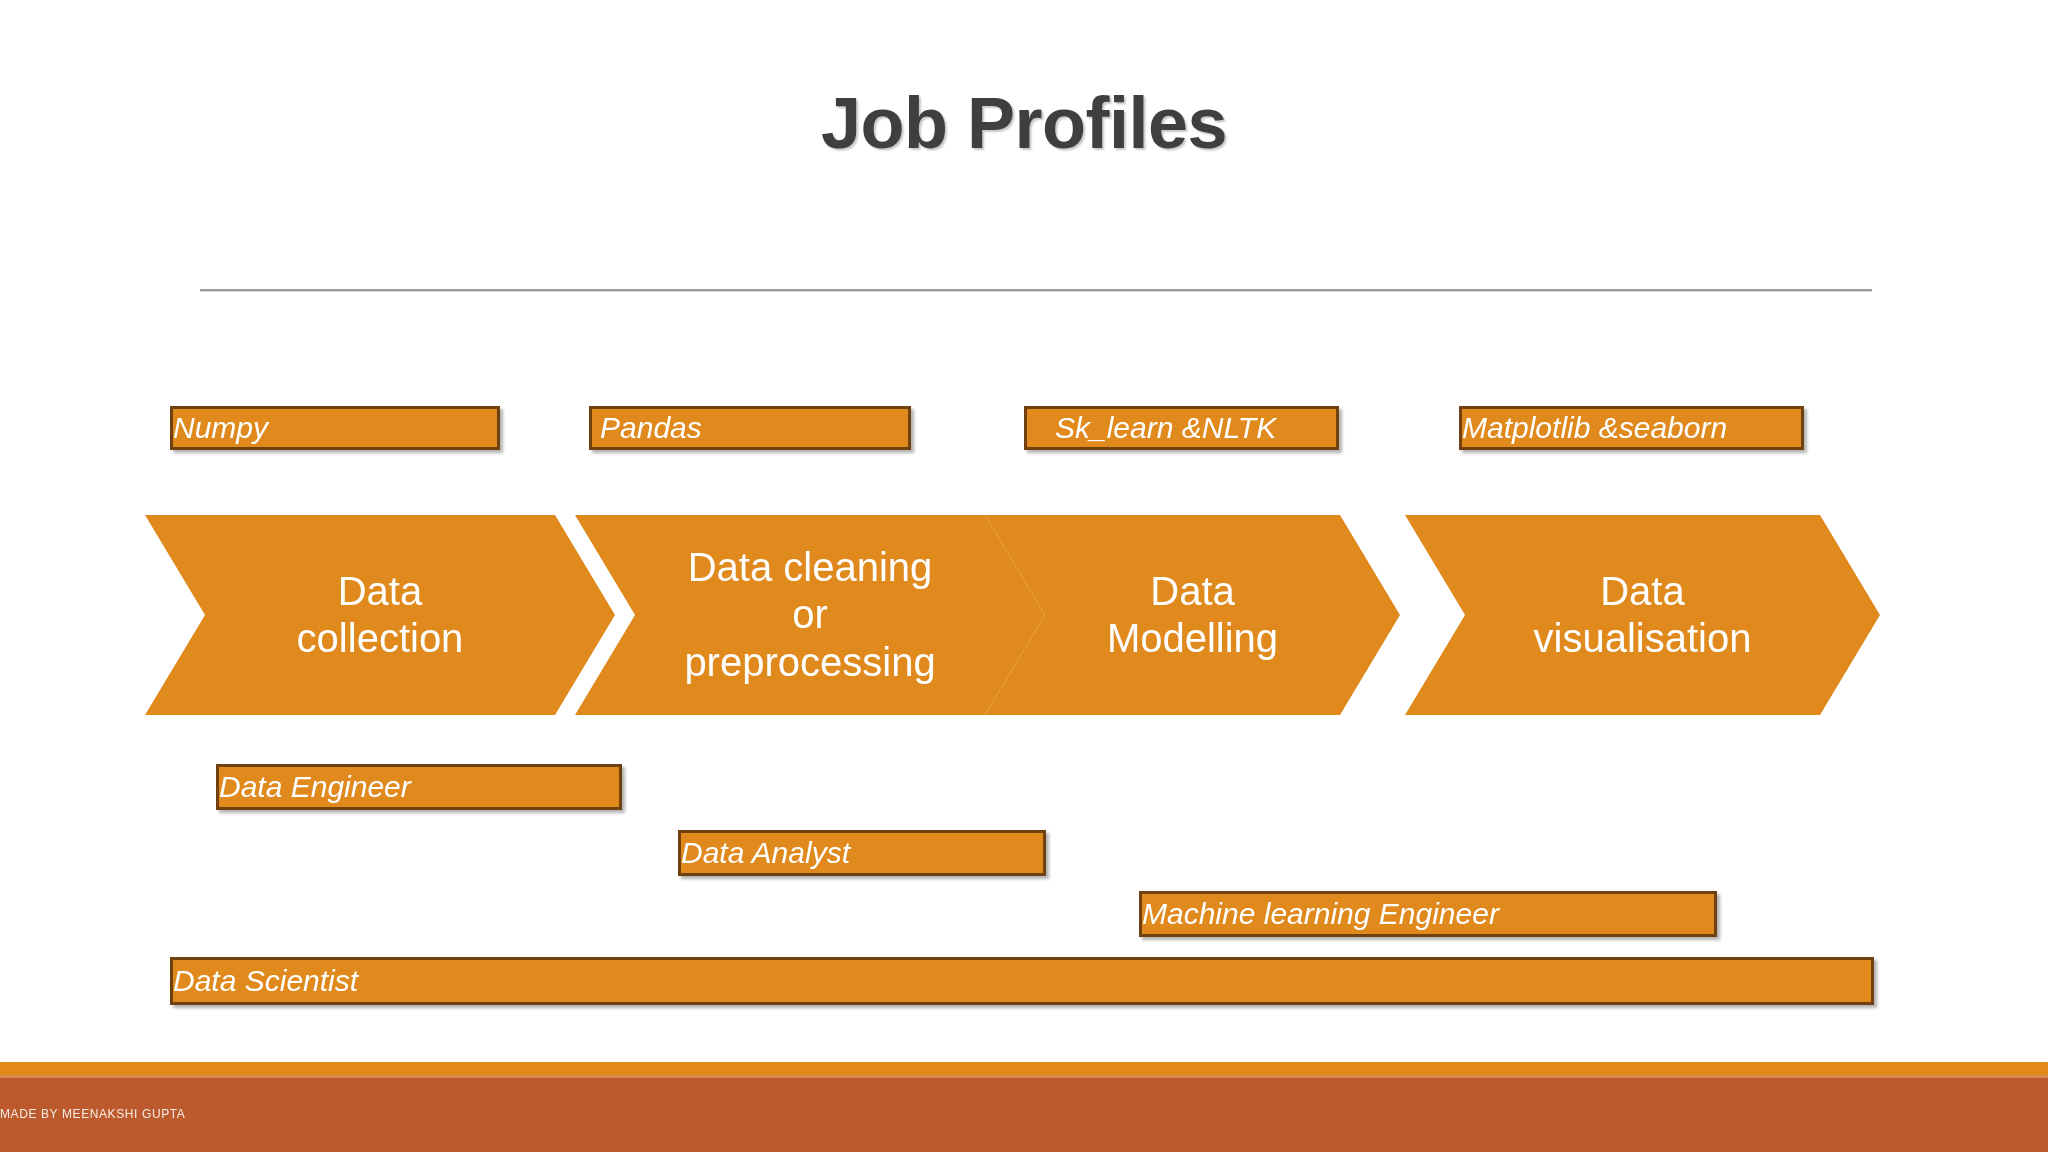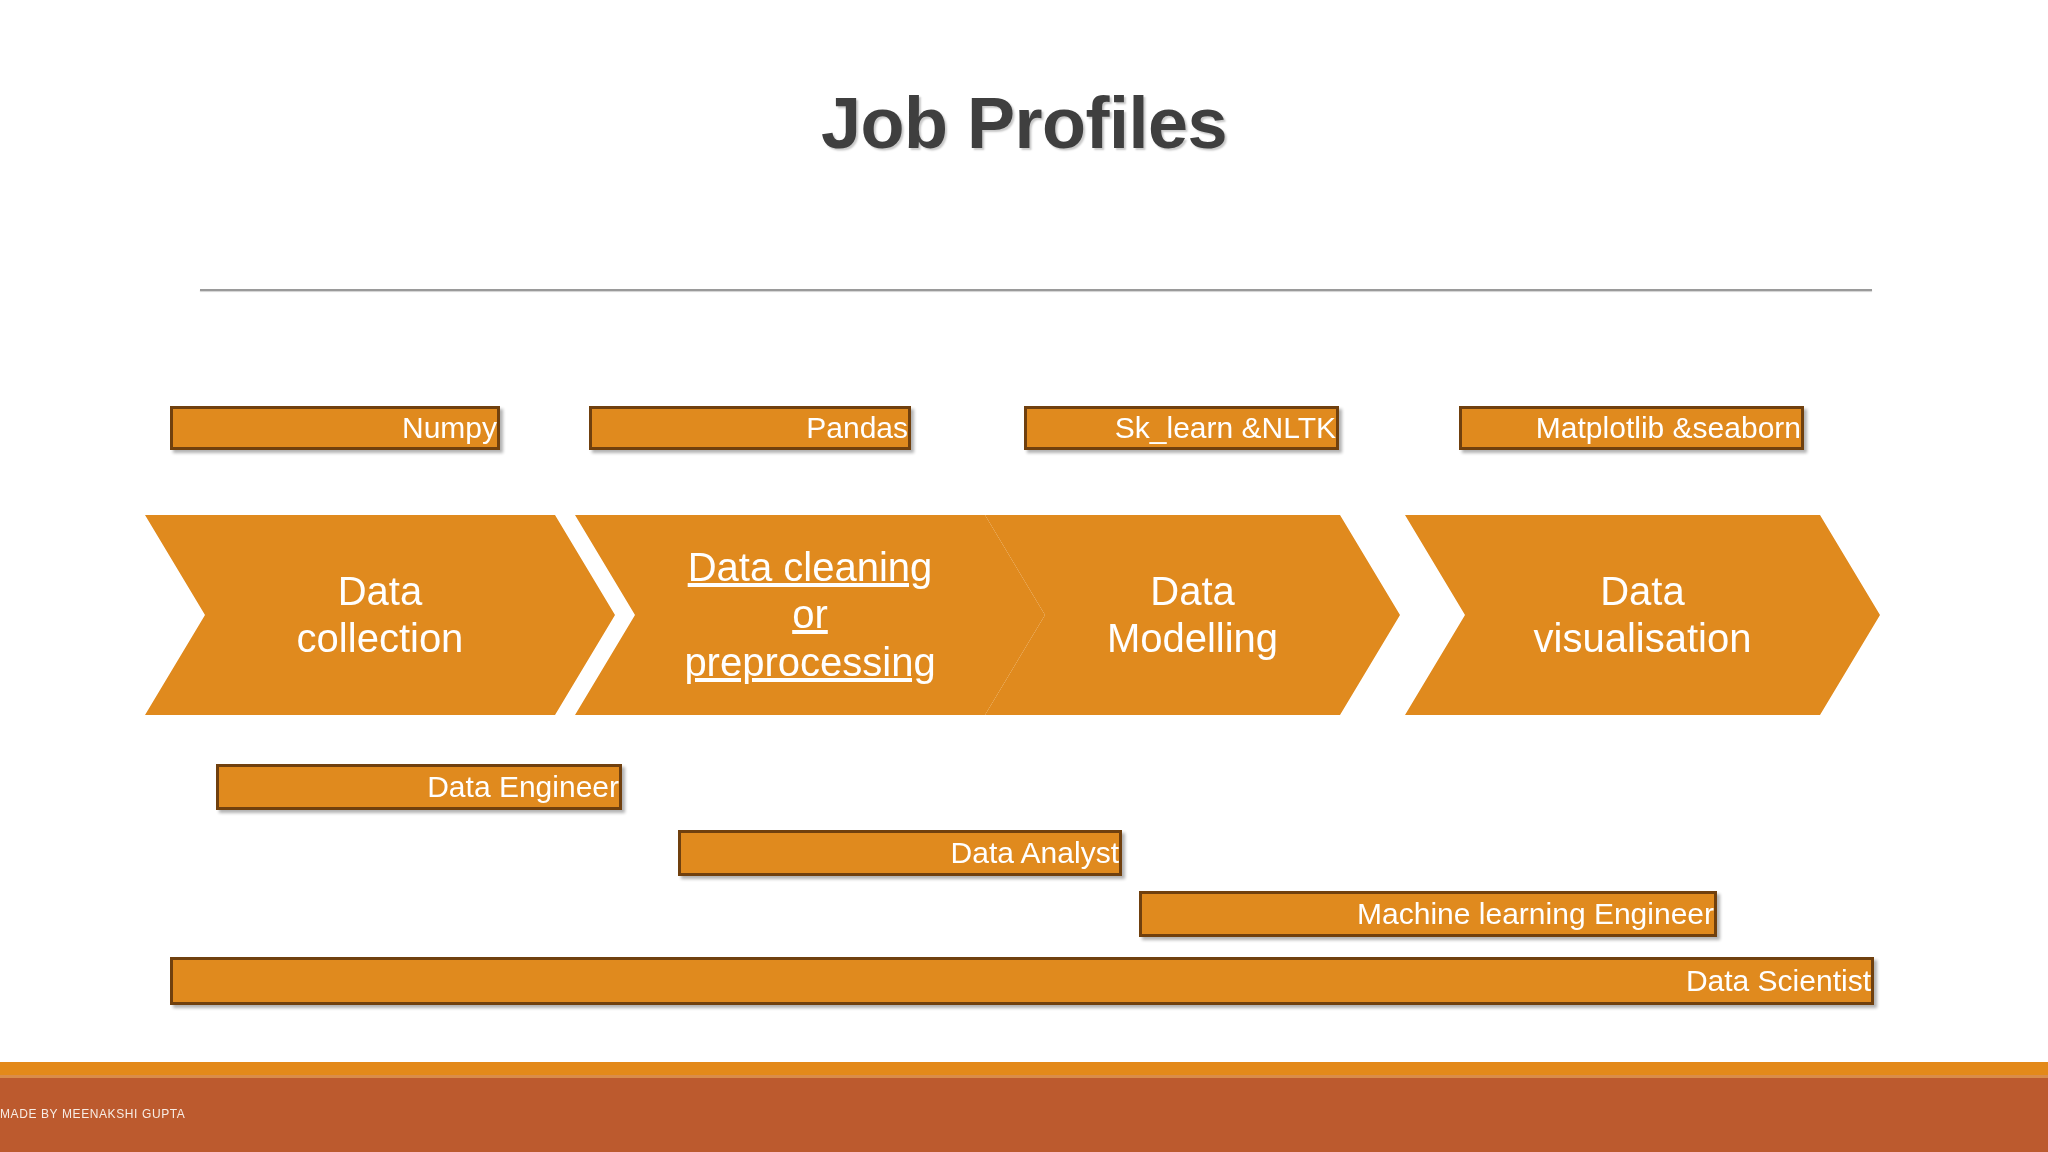--- a/index.html
+++ b/index.html
@@ -45,36 +45,37 @@
 
   
   .obox {
     position: absolute;
     background: #E08A1E;
     border: 3px solid #70400E;
     box-sizing: border-box;
     color: #ffffff;
     display: flex;
     align-items: center;
-    justify-content: flex-end;
+    justify-content: flex-start;
     font-size: 30px;
     box-shadow: 3px 3px 3px rgba(0,0,0,0.30);
     white-space: nowrap;
+    font-style: italic;
   }
   .obox .obox-label { pointer-events: none; }
 
   
   #tool-0 { left: 170px;  top: 406px; width: 330px; height: 44px; }
   #tool-1 { left: 589px;  top: 406px; width: 322px; height: 44px; padding-left: 8px; }
   #tool-2 { left: 1024px; top: 406px; width: 315px; height: 44px; padding-left: 28px; }
   #tool-3 { left: 1459px; top: 406px; width: 345px; height: 44px; }
 
   
   #role-0 { left: 216px; top: 764px;  width: 406px; height: 46px; }
-  #role-1 { left: 678px; top: 830px;  width: 444px; height: 46px; }
+  #role-1 { left: 678px; top: 830px;  width: 368px; height: 46px; }
   #role-2 { left: 1139px; top: 891px; width: 578px; height: 46px; }
   #role-3 { left: 170px; top: 957px;  width: 1704px; height: 48px; }
 
   
   .chevron-band {
     position: absolute;
     left: 0;
     top: 515px;
     width: 2048px;
     height: 200px;
@@ -87,21 +88,21 @@
     color: #ffffff;
     display: flex;
     align-items: center;
     justify-content: center;
     text-align: center;
     font-size: 40px;
     line-height: 1.18;
     clip-path: polygon(0 0, calc(100% - 60px) 0, 100% 50%, calc(100% - 60px) 100%, 0 100%, 60px 50%);
   }
   #chev-0 { left: 145px;  width: 470px; }
-  #chev-1 { left: 575px;  width: 470px; text-decoration: underline; }
+  #chev-1 { left: 575px;  width: 470px; }
   #chev-2 { left: 985px;  width: 415px; }
   #chev-3 { left: 1405px; width: 475px; }
 
   .chev .chev-label { padding: 0 34px; }
 
   
   .footer-stripe {
     position: absolute;
     left: 0;
     top: 1062px;

